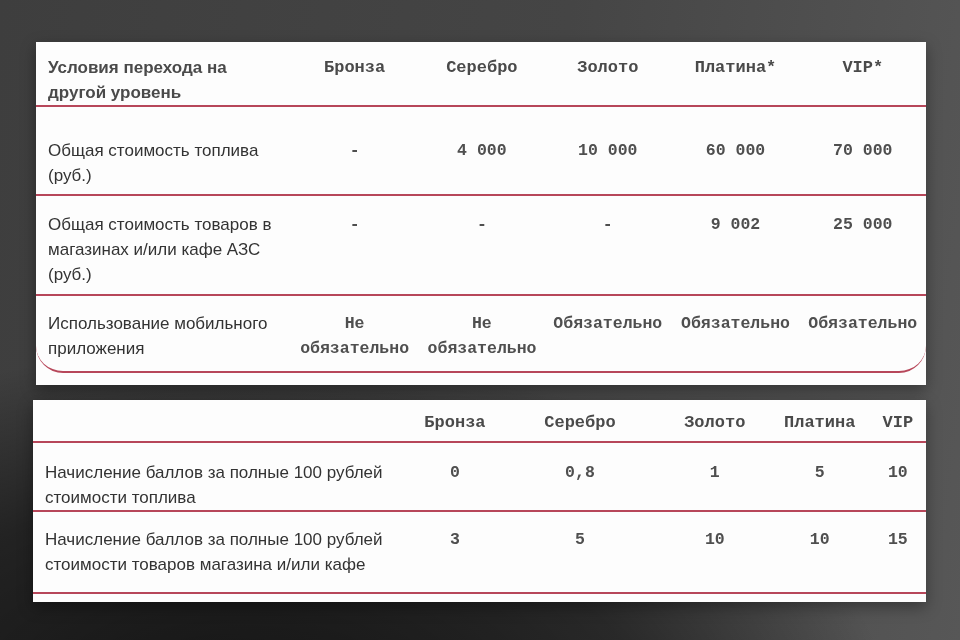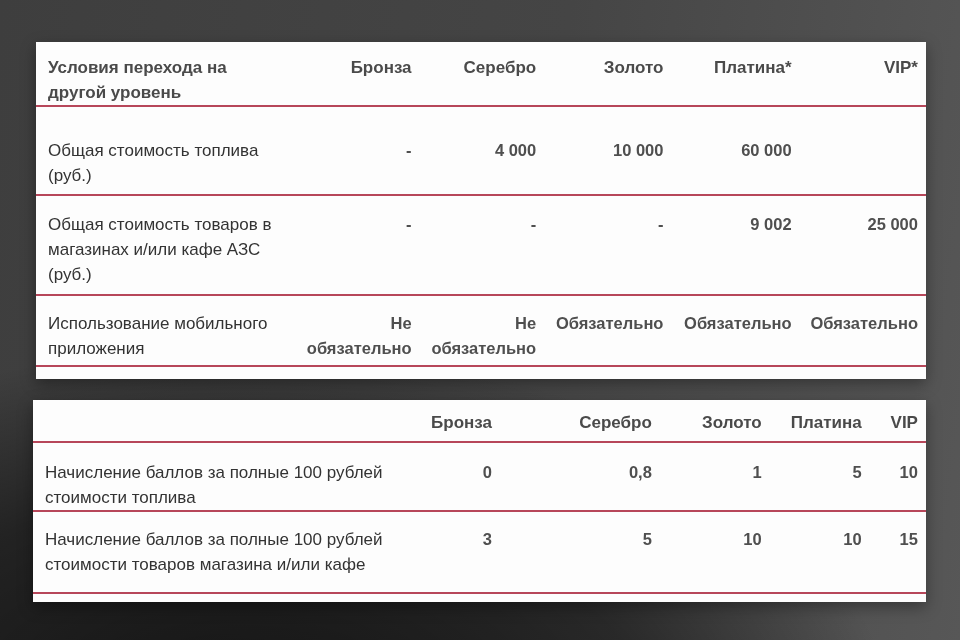--- a/index.html
+++ b/index.html
@@ -40,41 +40,42 @@
   .row {
     display: grid;
     border-bottom: 2px solid var(--accent-red, #b7475a);
   }
   .card1 .row { grid-template-columns: 28.5% 14.6% 14% 14.3% 14.4% 14.2%; }
   .card2 .row { grid-template-columns: 42.2% 10.1% 17.9% 12.3% 11.2% 6.3%; }
 
   .card1 .r-head { padding-top: 13px; padding-bottom: 0; }
   .card1 .r1 { padding-top: 31px; padding-bottom: 6px; }
   .card1 .r2 { padding-top: 16px; padding-bottom: 7px; }
-  .card1 .r3 { padding-top: 15px; padding-bottom: 4px; }
+  .card1 .r3 { padding-top: 15px; padding-bottom: 10px; border-radius: 27px; }
 
   .card2 .r-head { padding-top: 10px; padding-bottom: 6px; }
   .card2 .r1 { padding-top: 17px; padding-bottom: 0; }
   .card2 .r2 { padding-top: 15px; padding-bottom: 15px; }
 
   .cell {
     line-height: 25px;
     font-size: 17px;
   }
   .cell.lab {
     text-align: left;
     padding: 0 18px 0 12px;
     color: var(--label-text, #333333);
   }
   .cell.val {
-    text-align: right;
+    text-align: center;
     padding: 0 8px;
     font-weight: bold;
     font-size: 16.5px;
     color: var(--value-text, #4f4f4f);
+    font-family: Liberation Mono, monospace;
   }
   .cell.th {
     font-weight: bold;
     color: var(--header-text, #4a4a4a);
   }
   .cell.th.val { font-size: 17px; }
 </style>
 </head>
 <body>
 
@@ -88,20 +89,21 @@
       <div class="cell val th">Золото</div>
       <div class="cell val th">Платина*</div>
       <div class="cell val th">VIP*</div>
     </div>
     <div class="row r1">
       <div class="cell lab">Общая стоимость топлива (руб.)</div>
       <div class="cell val">-</div>
       <div class="cell val">4 000</div>
       <div class="cell val">10 000</div>
       <div class="cell val">60 000</div>
+      <div class="cell val">70 000</div>
     </div>
     <div class="row r2">
       <div class="cell lab">Общая стоимость товаров в магазинах и/или кафе АЗС (руб.)</div>
       <div class="cell val">-</div>
       <div class="cell val">-</div>
       <div class="cell val">-</div>
       <div class="cell val">9 002</div>
       <div class="cell val">25 000</div>
     </div>
     <div class="row r3">

